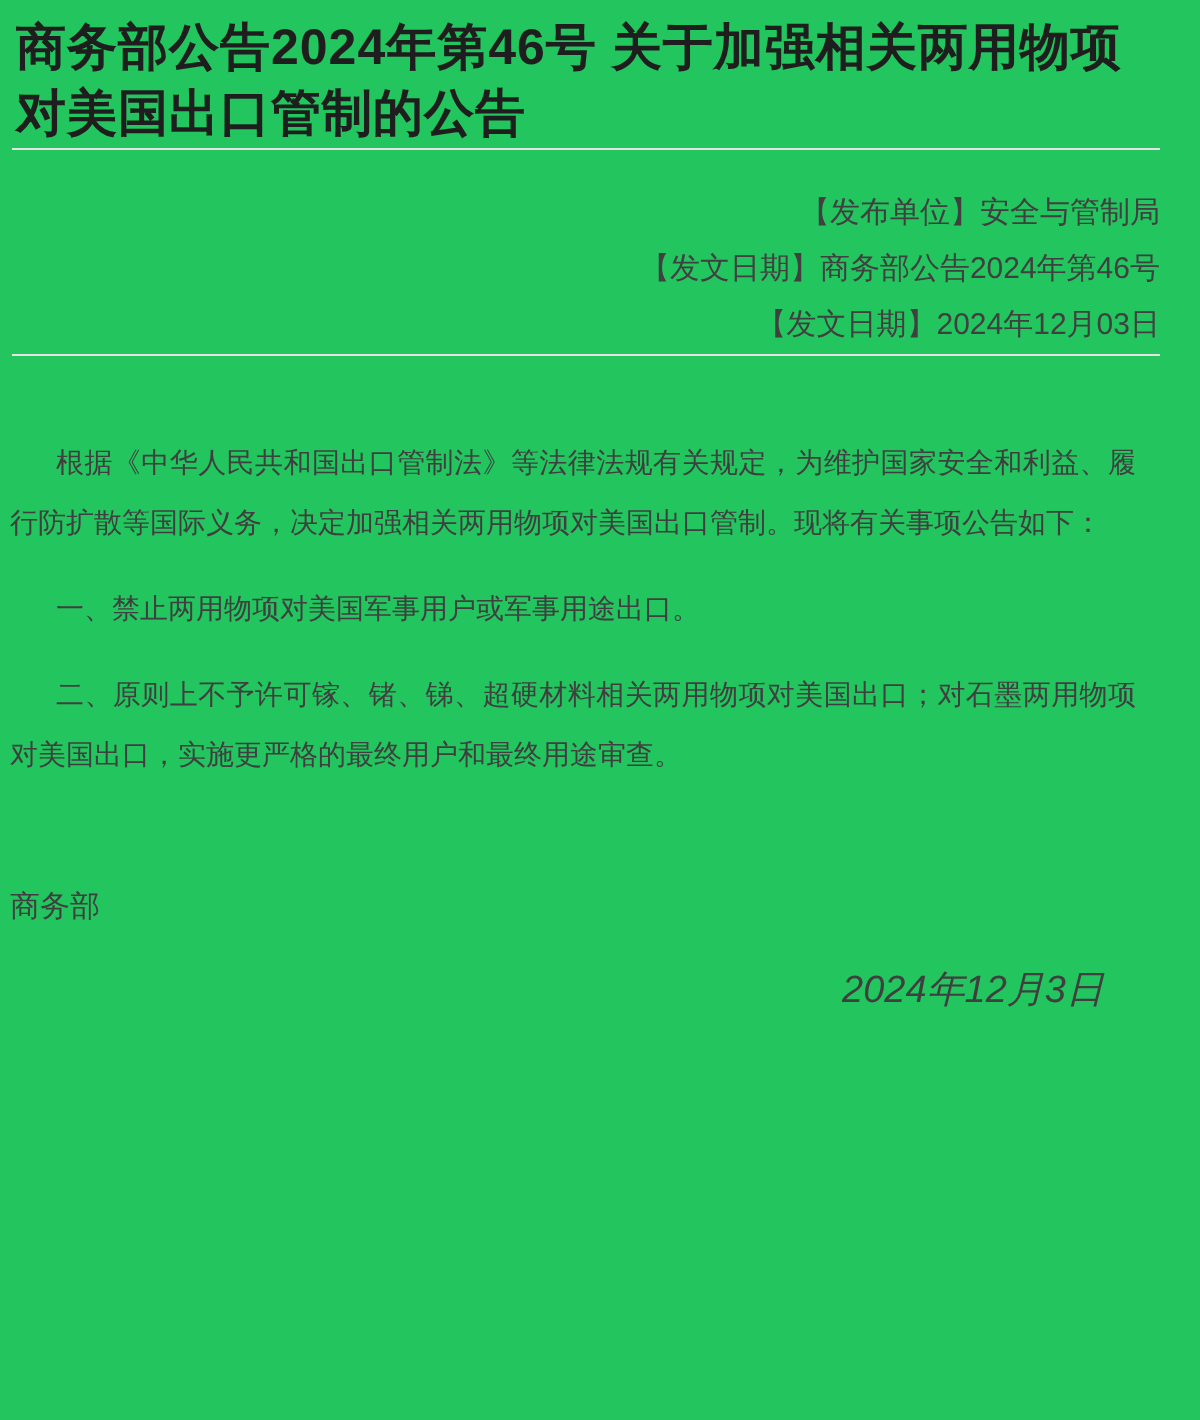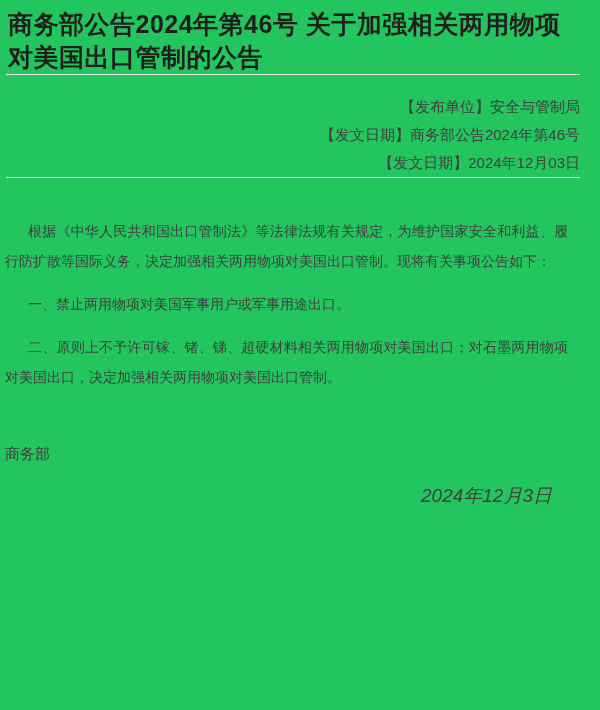--- a/index.html
+++ b/index.html
@@ -87,19 +87,19 @@
     <div class="meta-row">
       <span>【发文日期】</span><span>2024年12月03日</span>
     </div>
   </div>
 
   <hr class="divider divider-meta">
 
   <div class="content">
     <p>根据《中华人民共和国出口管制法》等法律法规有关规定，为维护国家安全和利益、履行防扩散等国际义务，决定加强相关两用物项对美国出口管制。现将有关事项公告如下：</p>
     <p>一、禁止两用物项对美国军事用户或军事用途出口。</p>
-    <p>二、原则上不予许可镓、锗、锑、超硬材料相关两用物项对美国出口；对石墨两用物项对美国出口，决定加强相关两用物项对美国出口管制。</p>
+    <p>二、原则上不予许可镓、锗、锑、超硬材料相关两用物项对美国出口；对石墨两用物项对美国出口，实施更严格的最终用户和最终用途审查。</p>
 
     <div class="sig-issuer">商务部</div>
     <div class="sig-date">2024年12月3日</div>
   </div>
 
 </div>
 
 </body></html>

